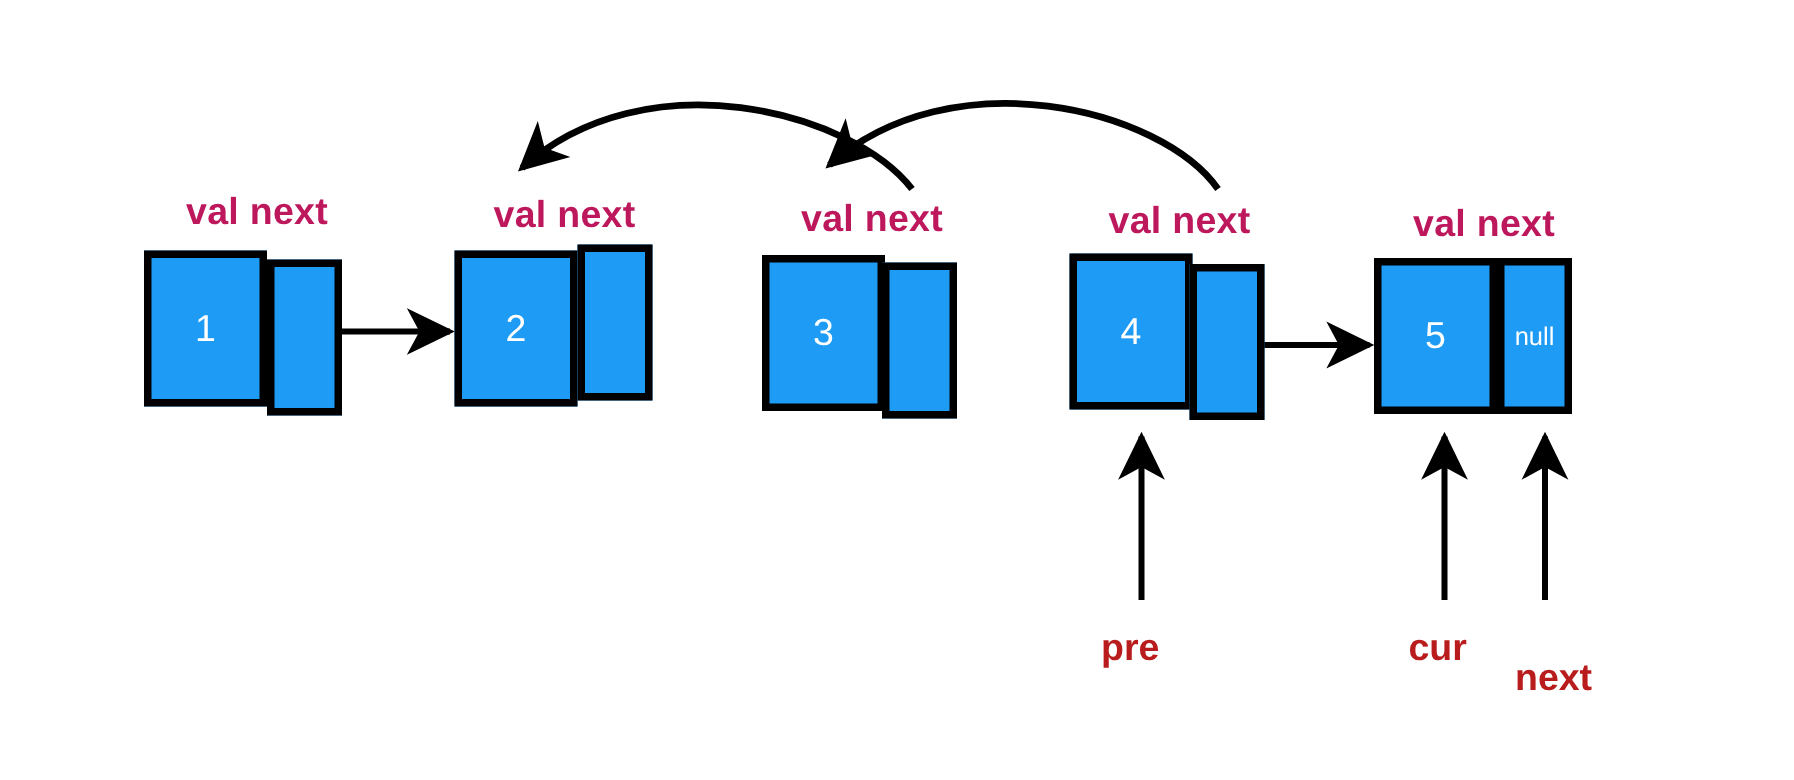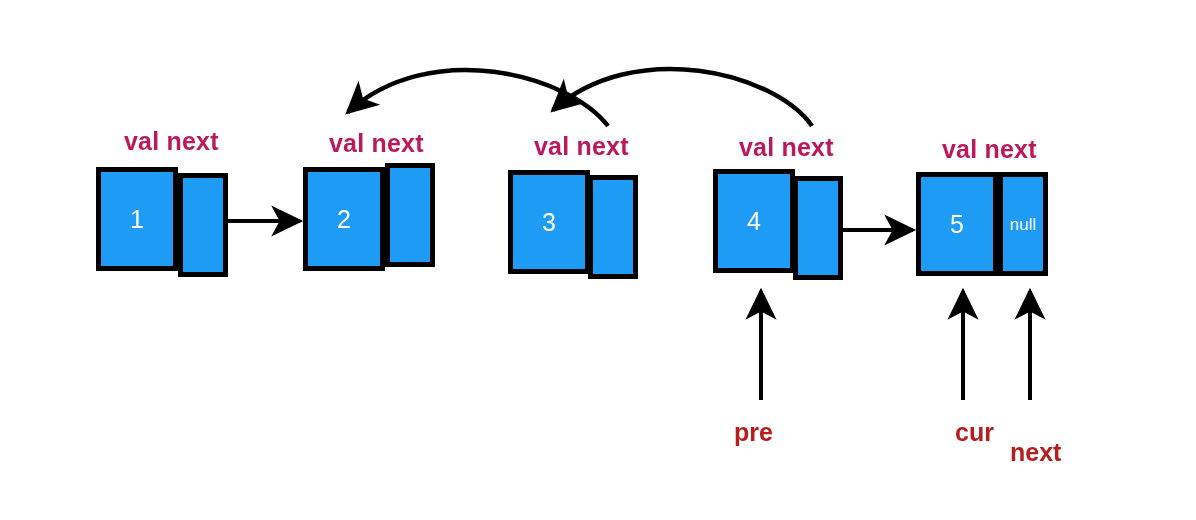--- a/index.html
+++ b/index.html
@@ -129,16 +129,16 @@
 
   <div class="node-label" style="left:942px; top:135px;">val next</div>
   <div class="box box-val" style="left:916px; top:172px;">
     <span class="cell-text">5</span>
   </div>
   <div class="box box-next" style="left:998px; top:172px;">
     <span class="cell-text small">null</span>
   </div>
 
   <div class="ptr-label" style="left:734px; top:418px;">pre</div>
-  <div class="ptr-label" style="left:939px; top:418px;margin-left:16px;">cur</div>
+  <div class="ptr-label" style="left:939px; top:418px;">cur</div>
   <div class="ptr-label" style="left:1010px; top:438px;">next</div>
 
 </div>
 
 </body></html>

